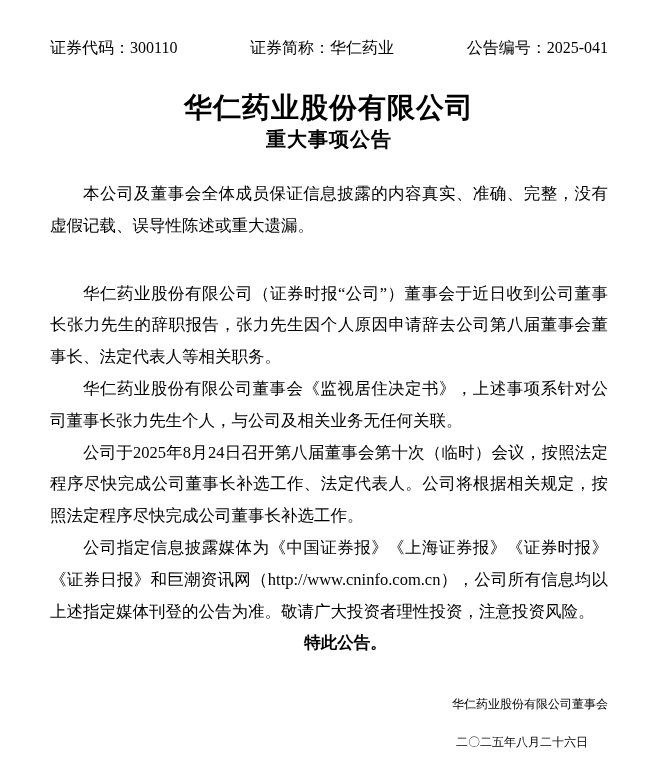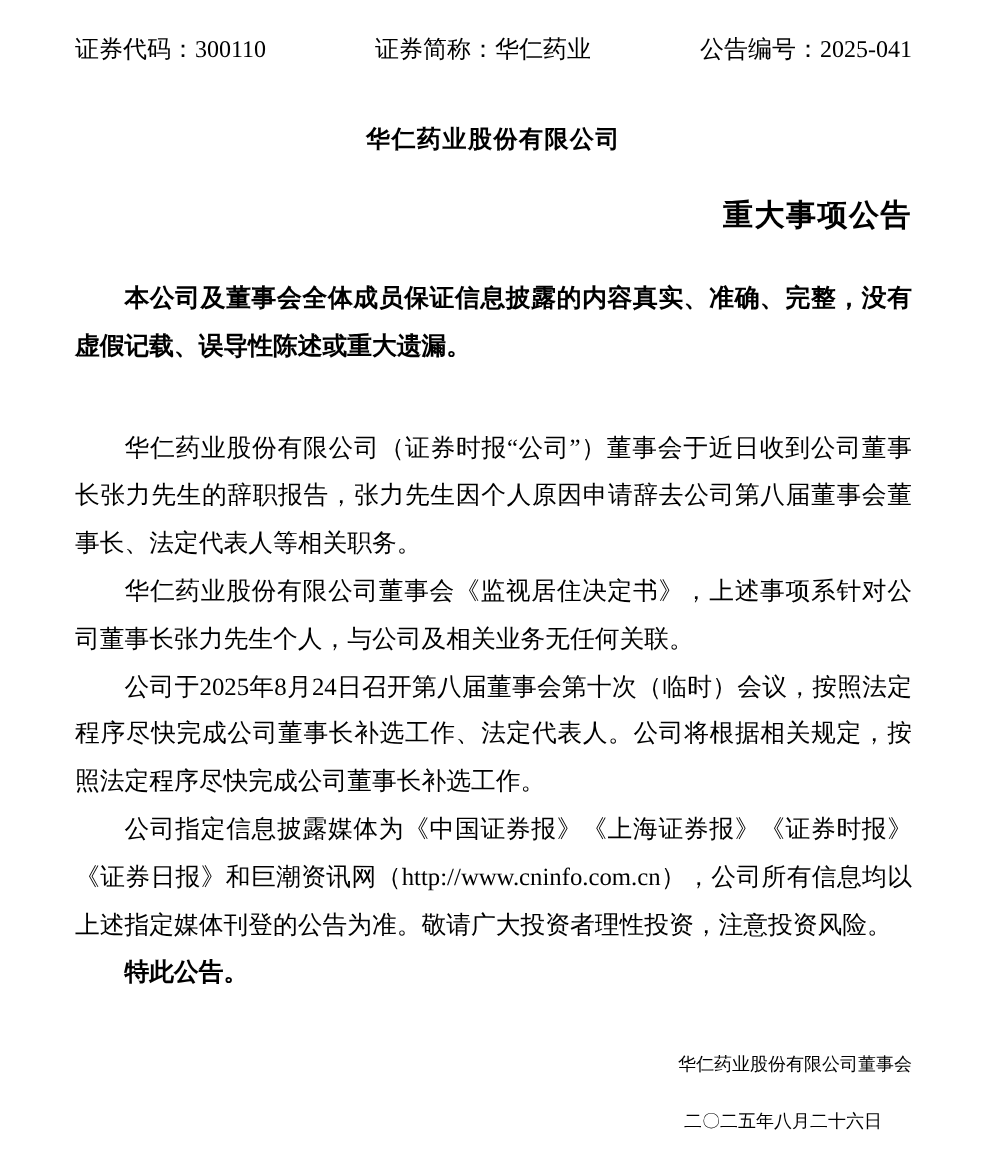--- a/index.html
+++ b/index.html
@@ -7,66 +7,66 @@
     padding: 0;
     background: #ffffff;
   }
   .page {
     position: relative;
     width: 655px;
     height: 778px;
     box-sizing: border-box;
     background: #ffffff;
     color: #000000;
-    padding: 24px 47px 0 50px;
+    padding: 38px 47px 0 50px;
     font-family: "Liberation Serif", "DejaVu Serif", serif;
     overflow: hidden;
   }
   .doc-header {
     display: flex;
     justify-content: space-between;
     align-items: baseline;
     font-size: 16px;
     line-height: 19px;
     white-space: nowrap;
   }
   .title-1 {
     margin-top: 38px;
     text-align: center;
     font-weight: bold;
-    font-size: 16px;
+    font-size: 28px;
     line-height: 26px;
     letter-spacing: 1px;
   }
   .title-2 {
-    margin-top: 25px;
-    text-align: right;
+    margin-top: 6px;
+    text-align: center;
     font-weight: bold;
     font-size: 20px;
     line-height: 25px;
     letter-spacing: 1px;
   }
   p.para {
     margin: 0;
     font-size: 16.5px;
     line-height: 31.8px;
     text-align: justify;
     text-indent: 2em;
     word-break: break-all;
   }
   p.disclaimer {
     margin-top: 26px;
-    font-weight: bold;
+    font-weight: normal;
   }
   p.body-start {
     margin-top: 36px;
   }
   p.closing {
     font-weight: bold;
-    text-align: left;
+    text-align: center;
   }
   .signature {
     margin-top: 26px;
     text-align: right;
     font-size: 12px;
     line-height: 38px;
   }
   .sig-date {
     padding-right: 20px;
   }

